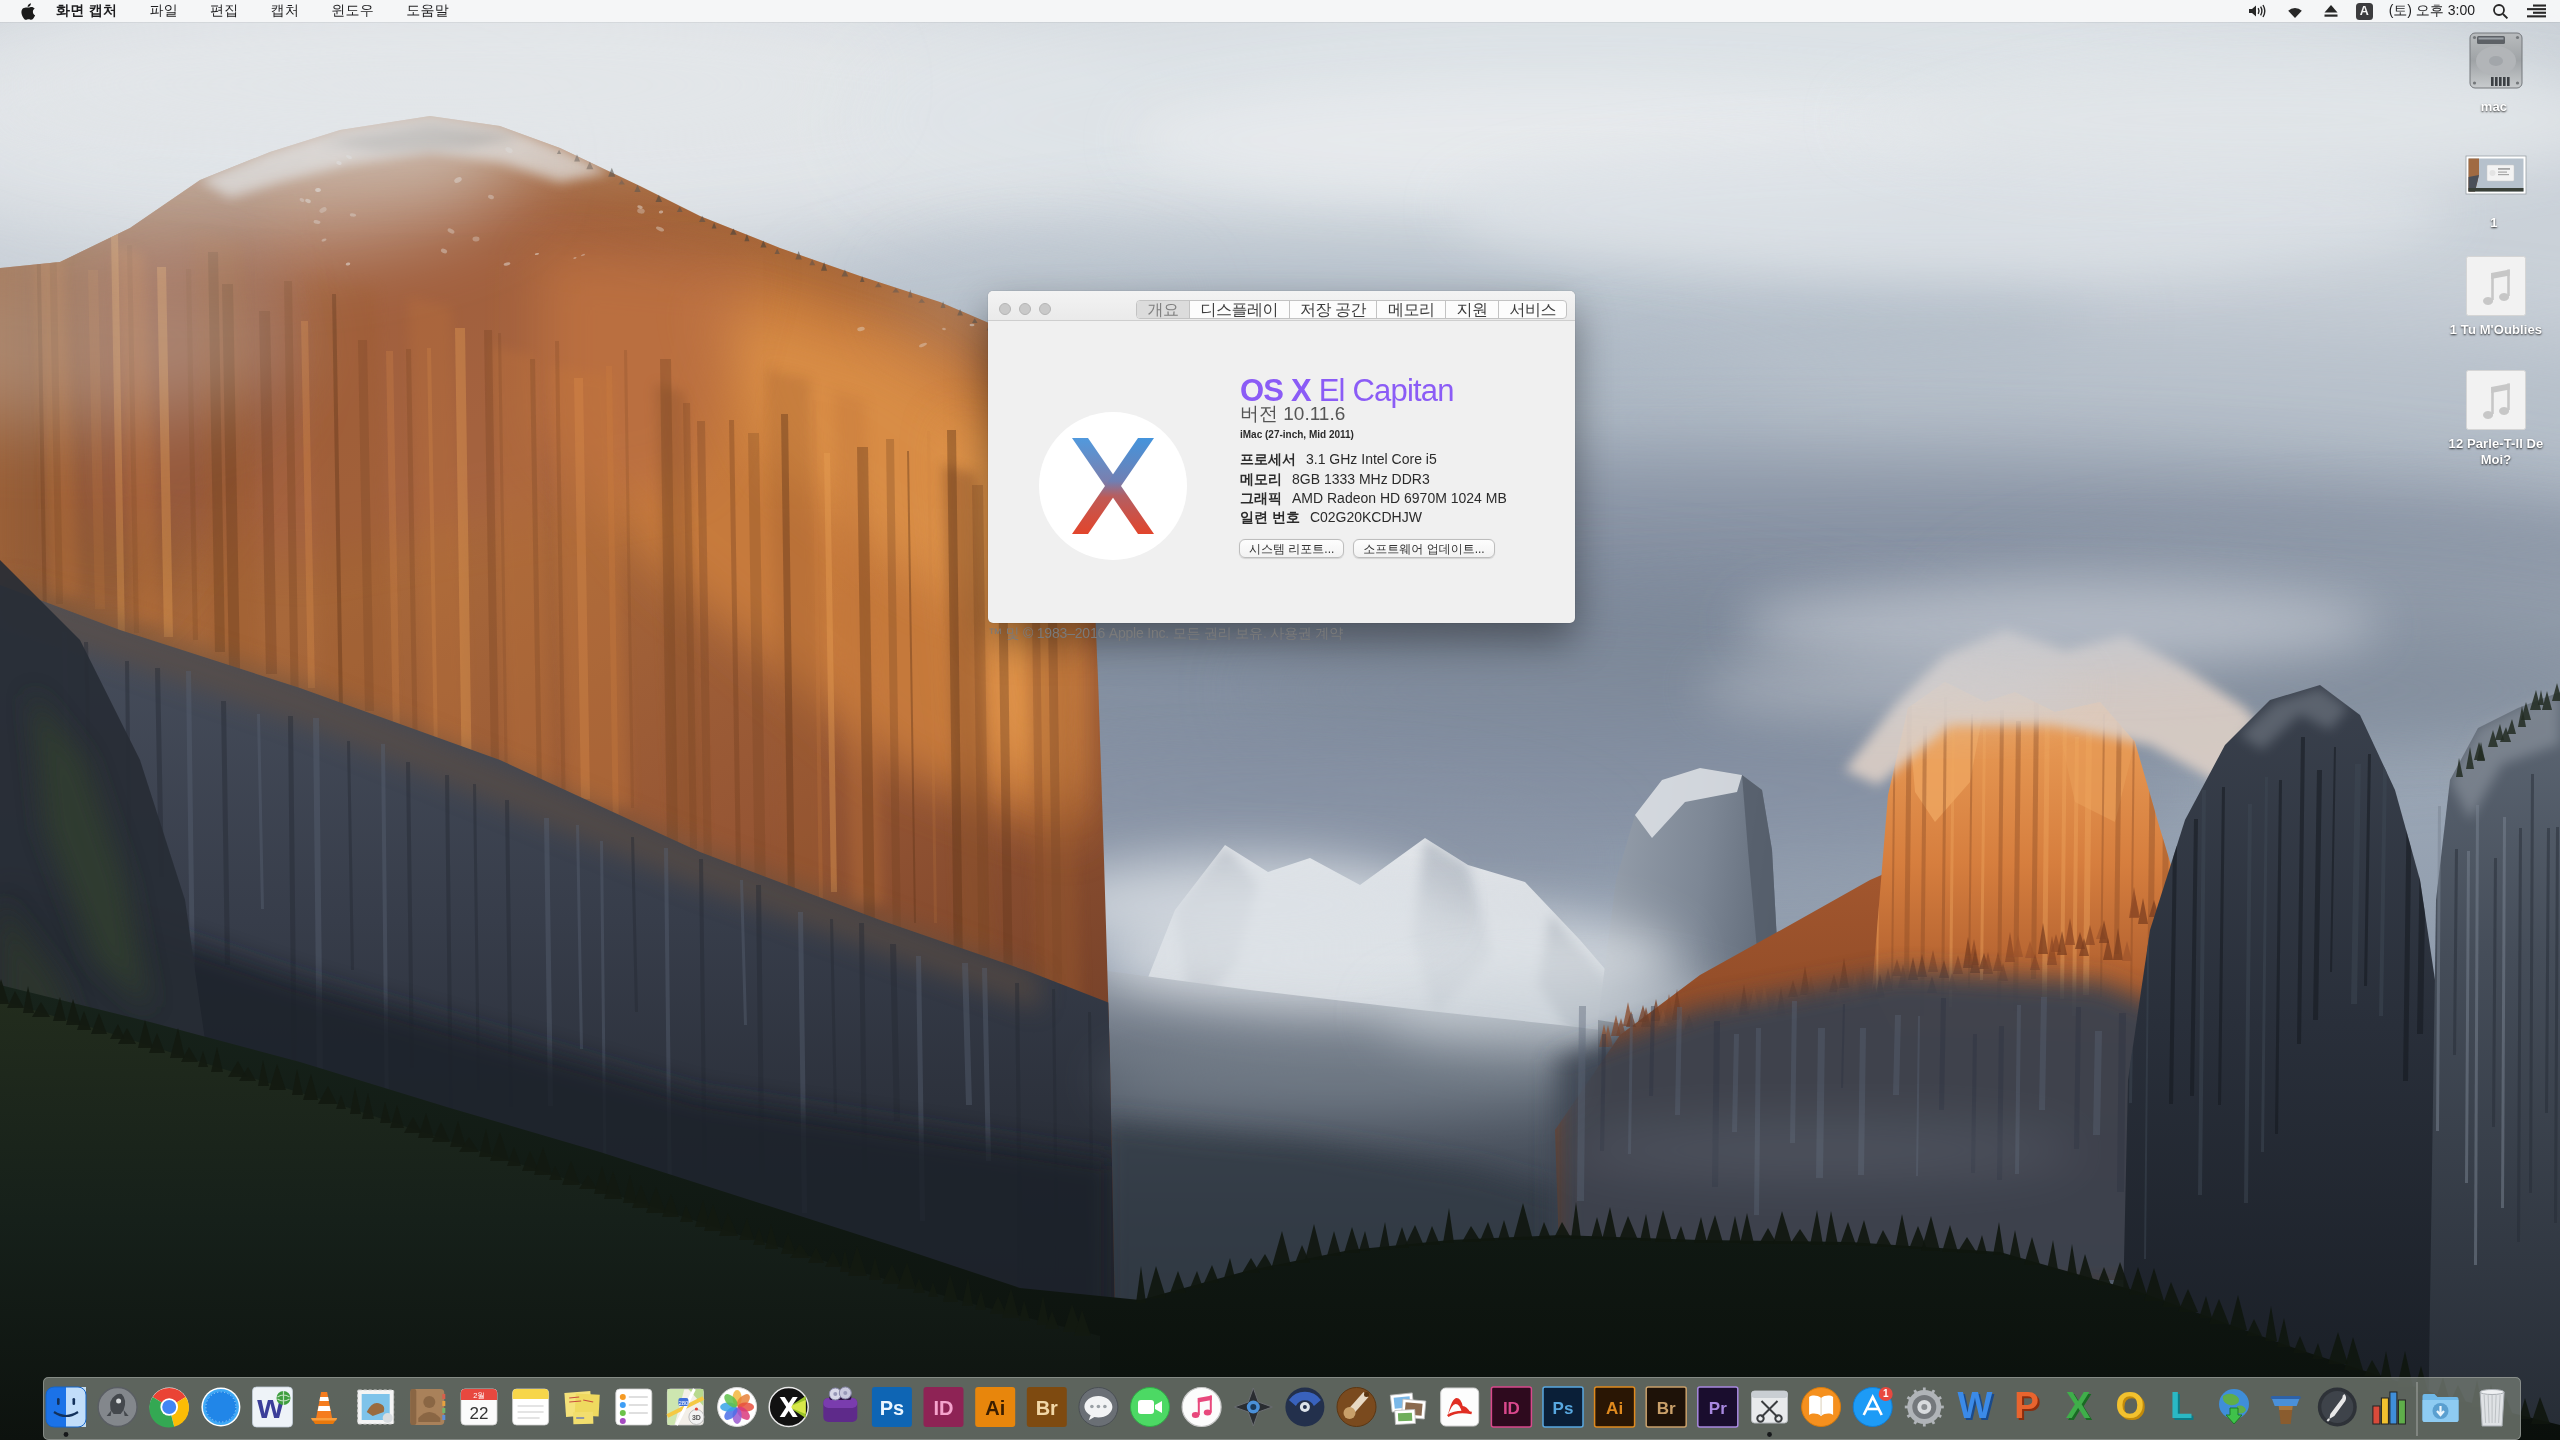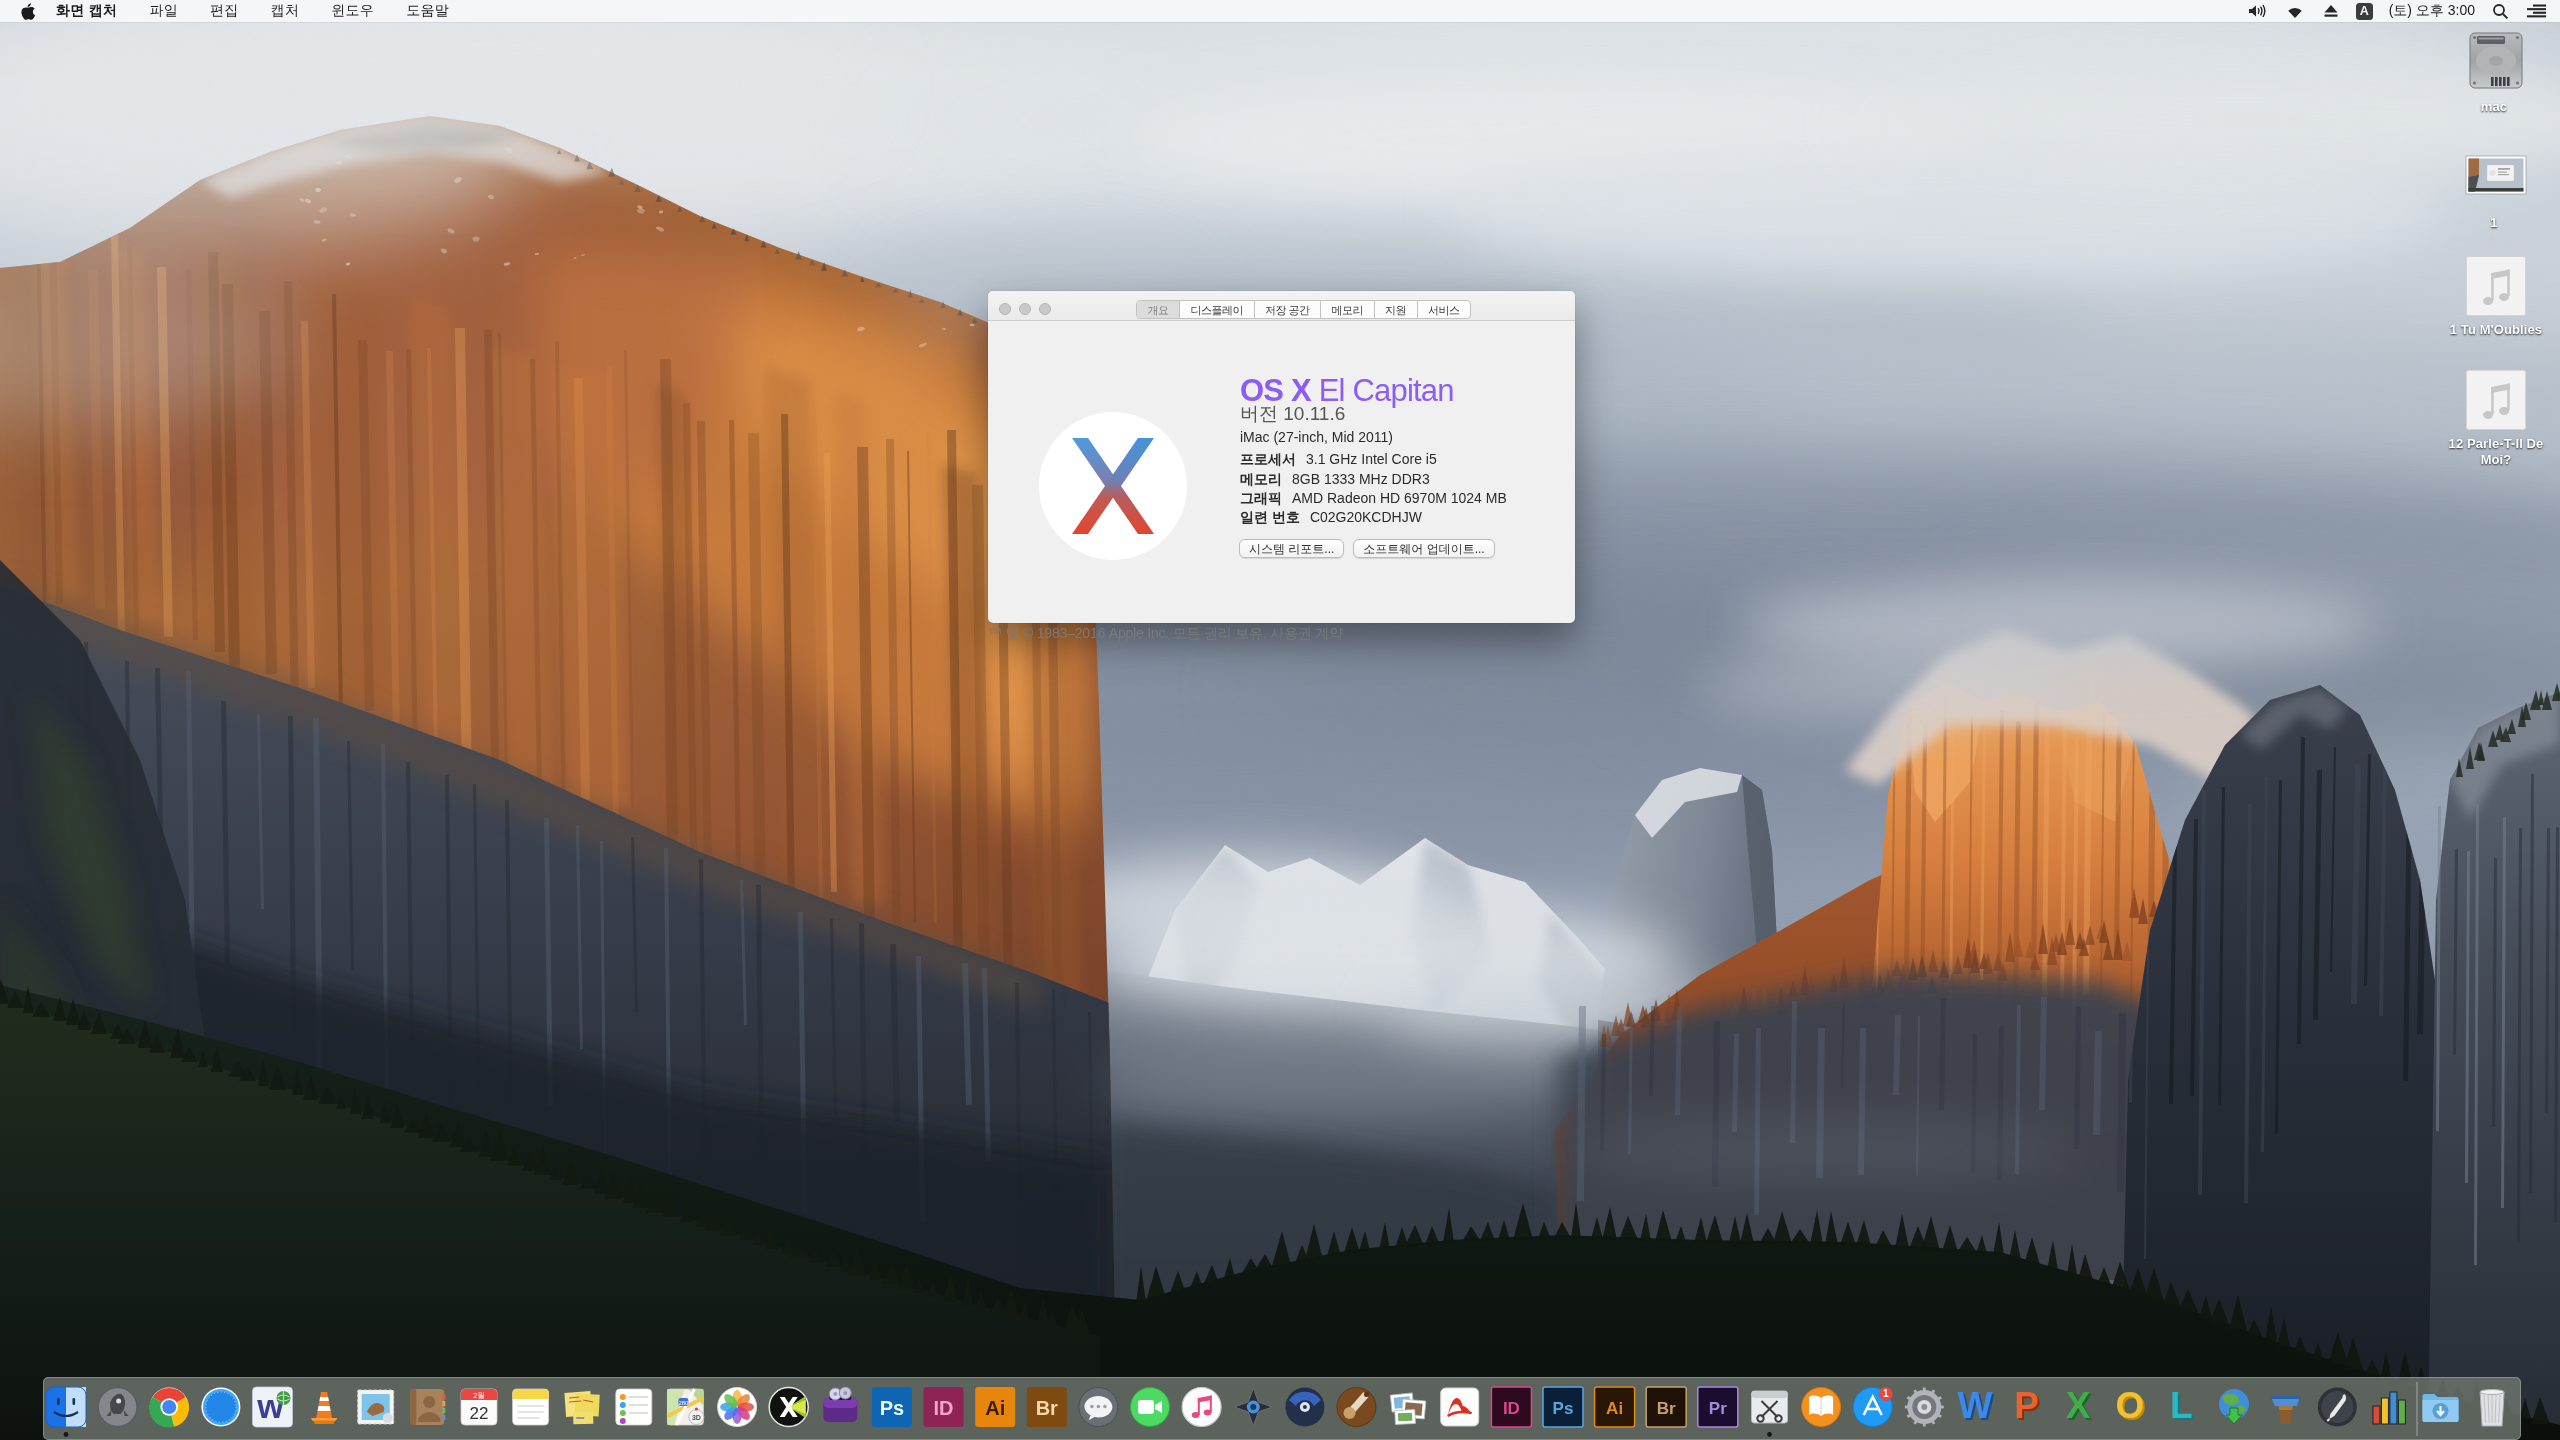--- a/index.html
+++ b/index.html
@@ -11,30 +11,30 @@
 .mi.b{font-weight:bold;margin-left:5px}
 #mright{position:absolute;right:0;top:0;height:22px;display:flex;align-items:center}
 #mright svg{margin:0 9px}
 #abox{display:inline-block;width:17px;height:17px;background:#3c3c3e;color:#f5f5f5;border-radius:3.5px;font-size:12.5px;font-weight:bold;text-align:center;line-height:17px;margin:0 8px}
 #clock{font-size:14px;margin:16px 8px;color:#1d1d1f}
 #mright svg:last-child{margin-right:14px}
 
 #dialog{position:absolute;left:988px;top:291px;width:587px;height:332px;background:#f0f0f0;border-radius:5px;box-shadow:0 18px 40px rgba(0,0,0,0.4),0 0 1px rgba(0,0,0,0.4);}
 #titlebar{position:relative;height:30px;background:linear-gradient(#f3f3f3,#eaeaea);border-bottom:1px solid #cecece;border-radius:5px 5px 0 0}
 .tl{position:absolute;top:12px;width:12px;height:12px;border-radius:6px;background:#c9c9c9;border:0.5px solid #b5b5b5}
-#tabs{position:absolute;left:148px;top:9px;height:19px;display:flex;font-size:11px;color:#3c3c3c;border:1px solid #c3c3c3;border-radius:4px;overflow:hidden;background:#fcfcfc}
+#tabs{position:absolute;left:148px;top:9px;height:19px;display:flex;font-size:16px;color:#3c3c3c;border:1px solid #c3c3c3;border-radius:4px;overflow:hidden;background:#fcfcfc}
 .tab{padding:0 10.5px;line-height:18px;border-right:1px solid #c3c3c3;white-space:nowrap;letter-spacing:-0.5px}
 .tab:last-child{border-right:none}
 .tab.sel{background:#dcdcdc;color:#7f7f7f}
 #dlgbody{position:relative;height:302px;font-size:14px;color:#2b2b2b}
 #xlogo{position:absolute;left:51px;top:91px}
 #dtitle{position:absolute;left:252px;top:52px;font-size:31px;font-weight:normal;color:#8b5cf6;letter-spacing:-0.8px}
 #dtitle b{font-weight:bold}
 #dver{position:absolute;left:252px;top:80px;font-size:19px;color:#555}
-#dimac{position:absolute;left:252px;top:108px;font-weight:normal;font-size:14px}
+#dimac{position:absolute;left:252px;top:108px;font-weight:bold;font-size:10px}
 .drow{position:absolute;left:252px;font-size:14px;white-space:nowrap}
 .drow .dl{font-weight:bold;margin-right:10px}
 #dbtns{position:absolute;left:251px;top:218px}
 .btn{display:inline-block;height:19px;line-height:18px;background:linear-gradient(#fdfdfd,#f2f2f2);border:1px solid #bdbdbd;border-radius:6px;font-size:12px;color:#333;padding:0 9px;margin-right:9px;box-shadow:0 0.5px 1px rgba(0,0,0,0.12)}
 #dfoot{position:absolute;left:0;width:100%;top:304px;text-align:left;font-size:14px;color:#7a7a7a;letter-spacing:-0.2px}
 
 .dicon{position:absolute;text-align:center}
 .dlabel{margin-top:2px;font-size:13px;font-weight:bold;color:#fff;text-shadow:0 1px 2px rgba(0,0,0,0.8);line-height:16px;letter-spacing:0.1px}
 #dock{position:absolute;left:0;top:1370px}
 </style>

